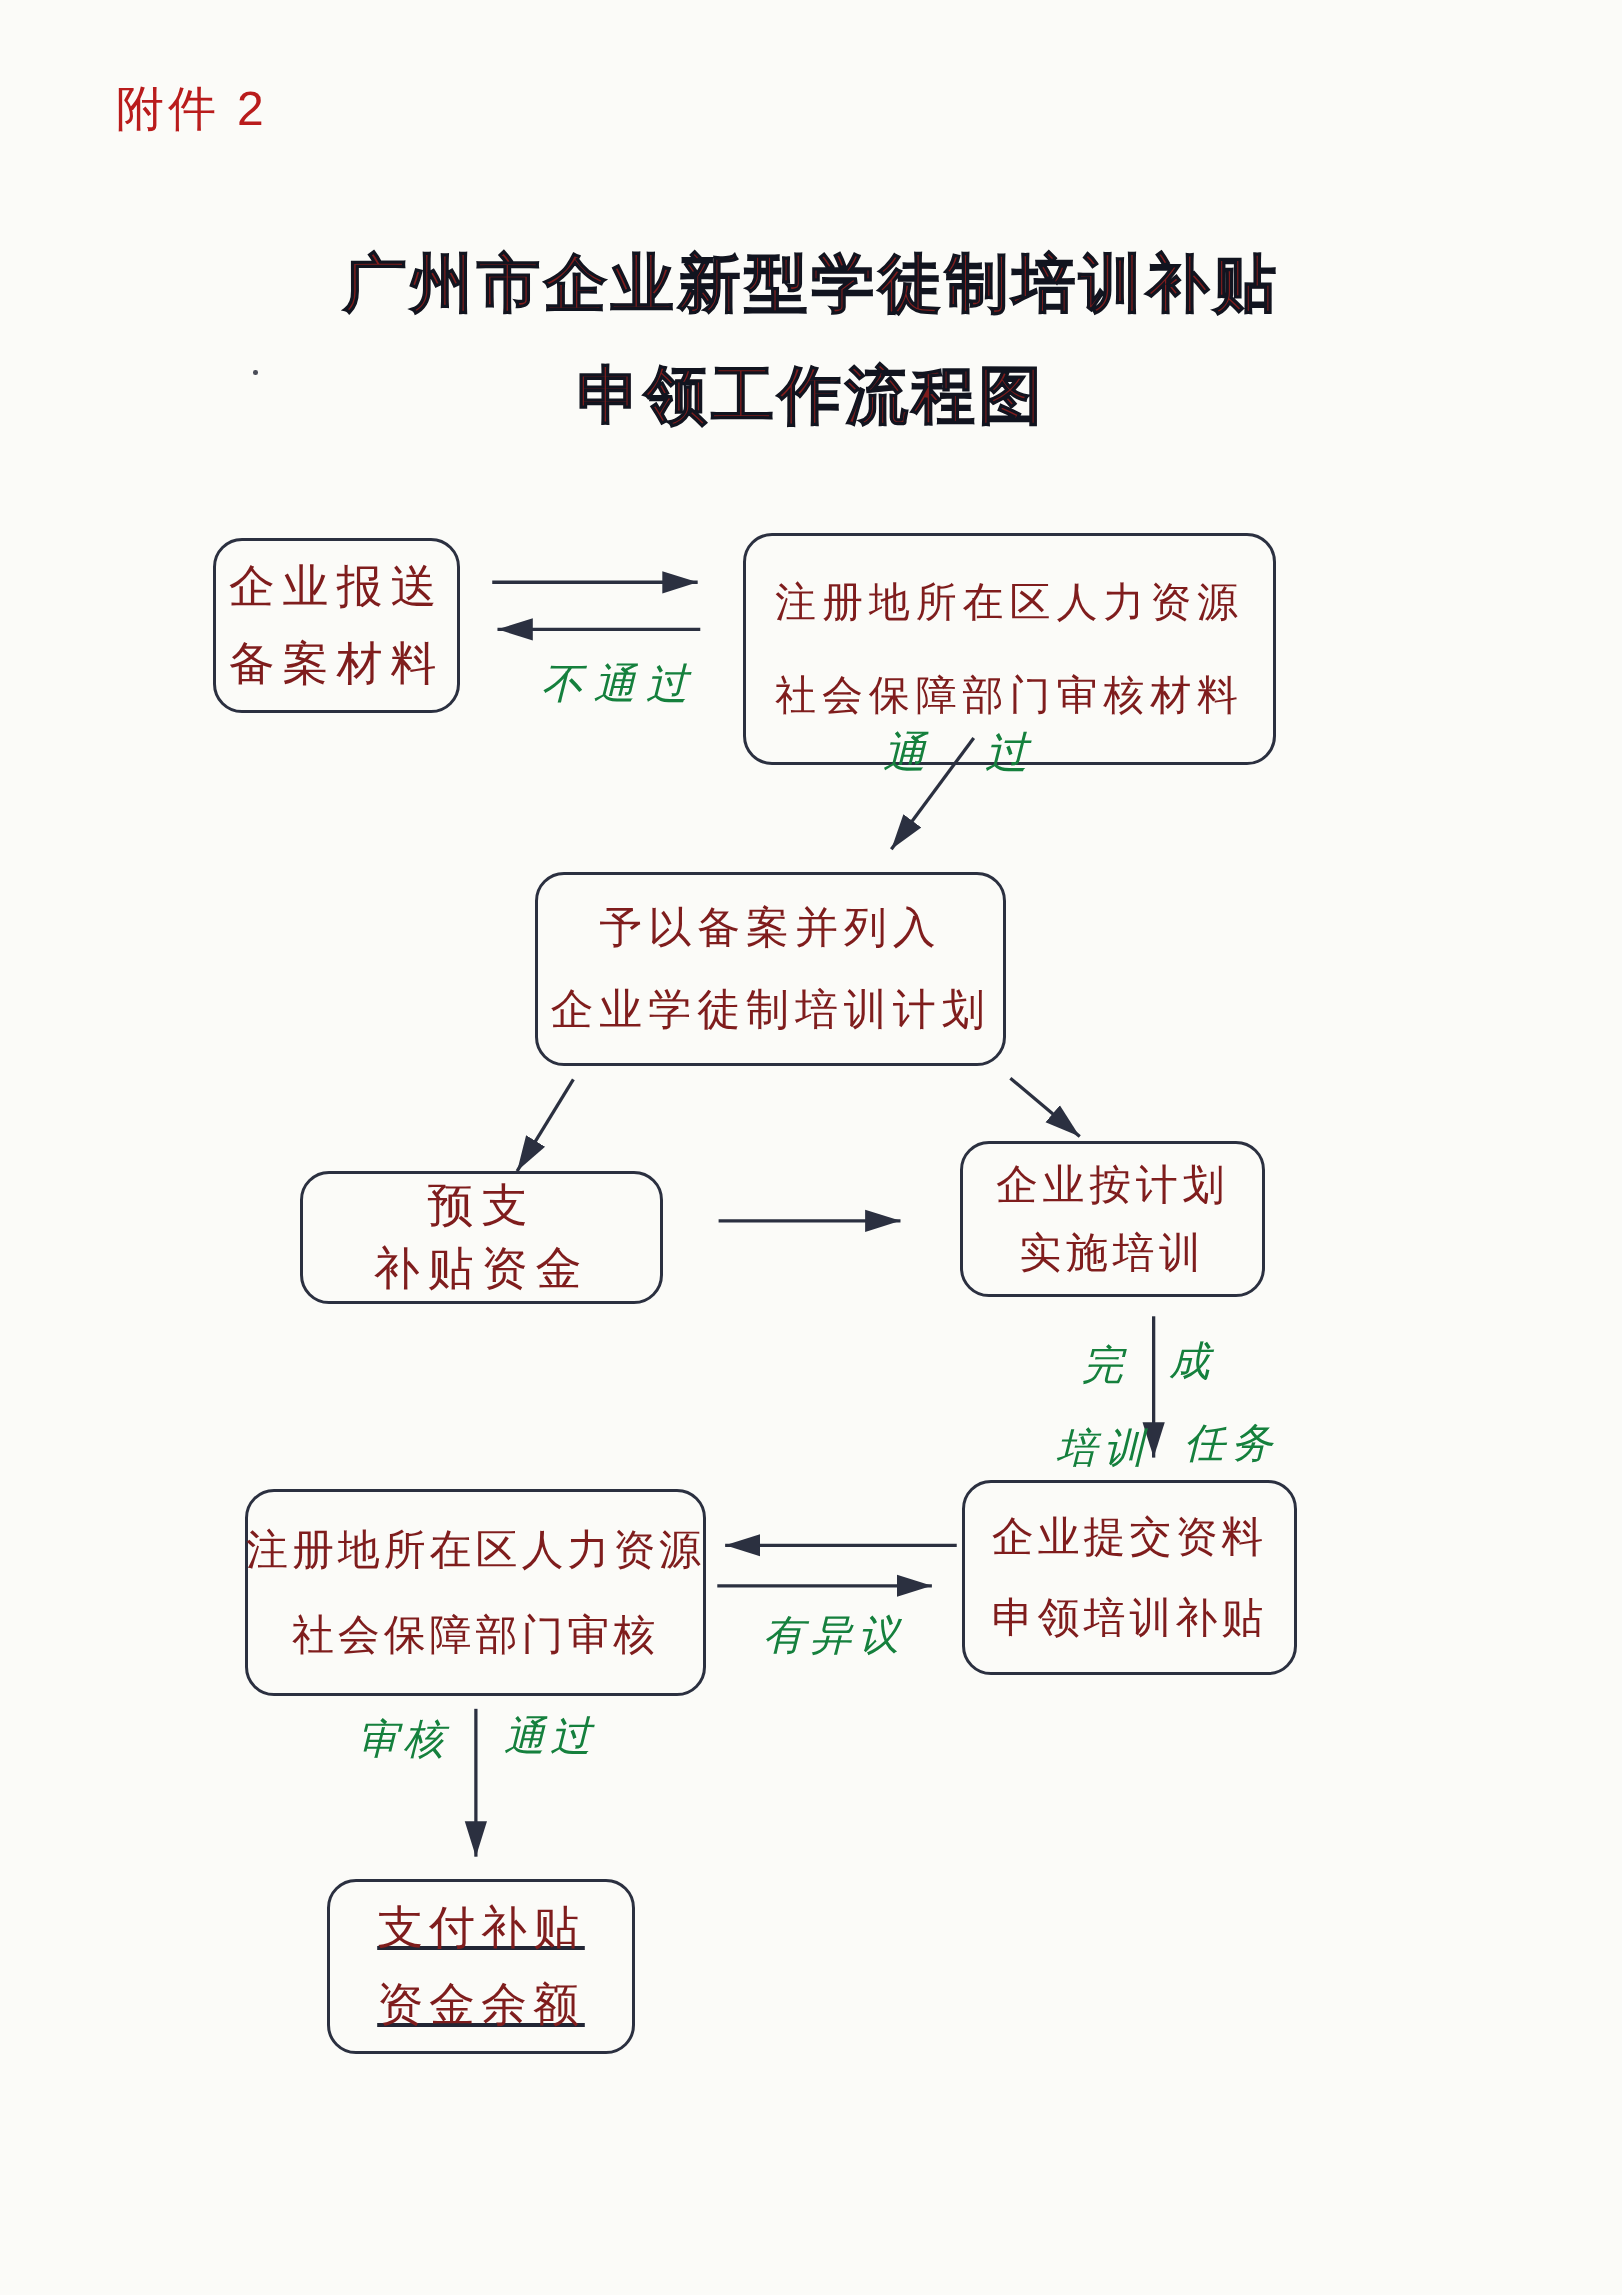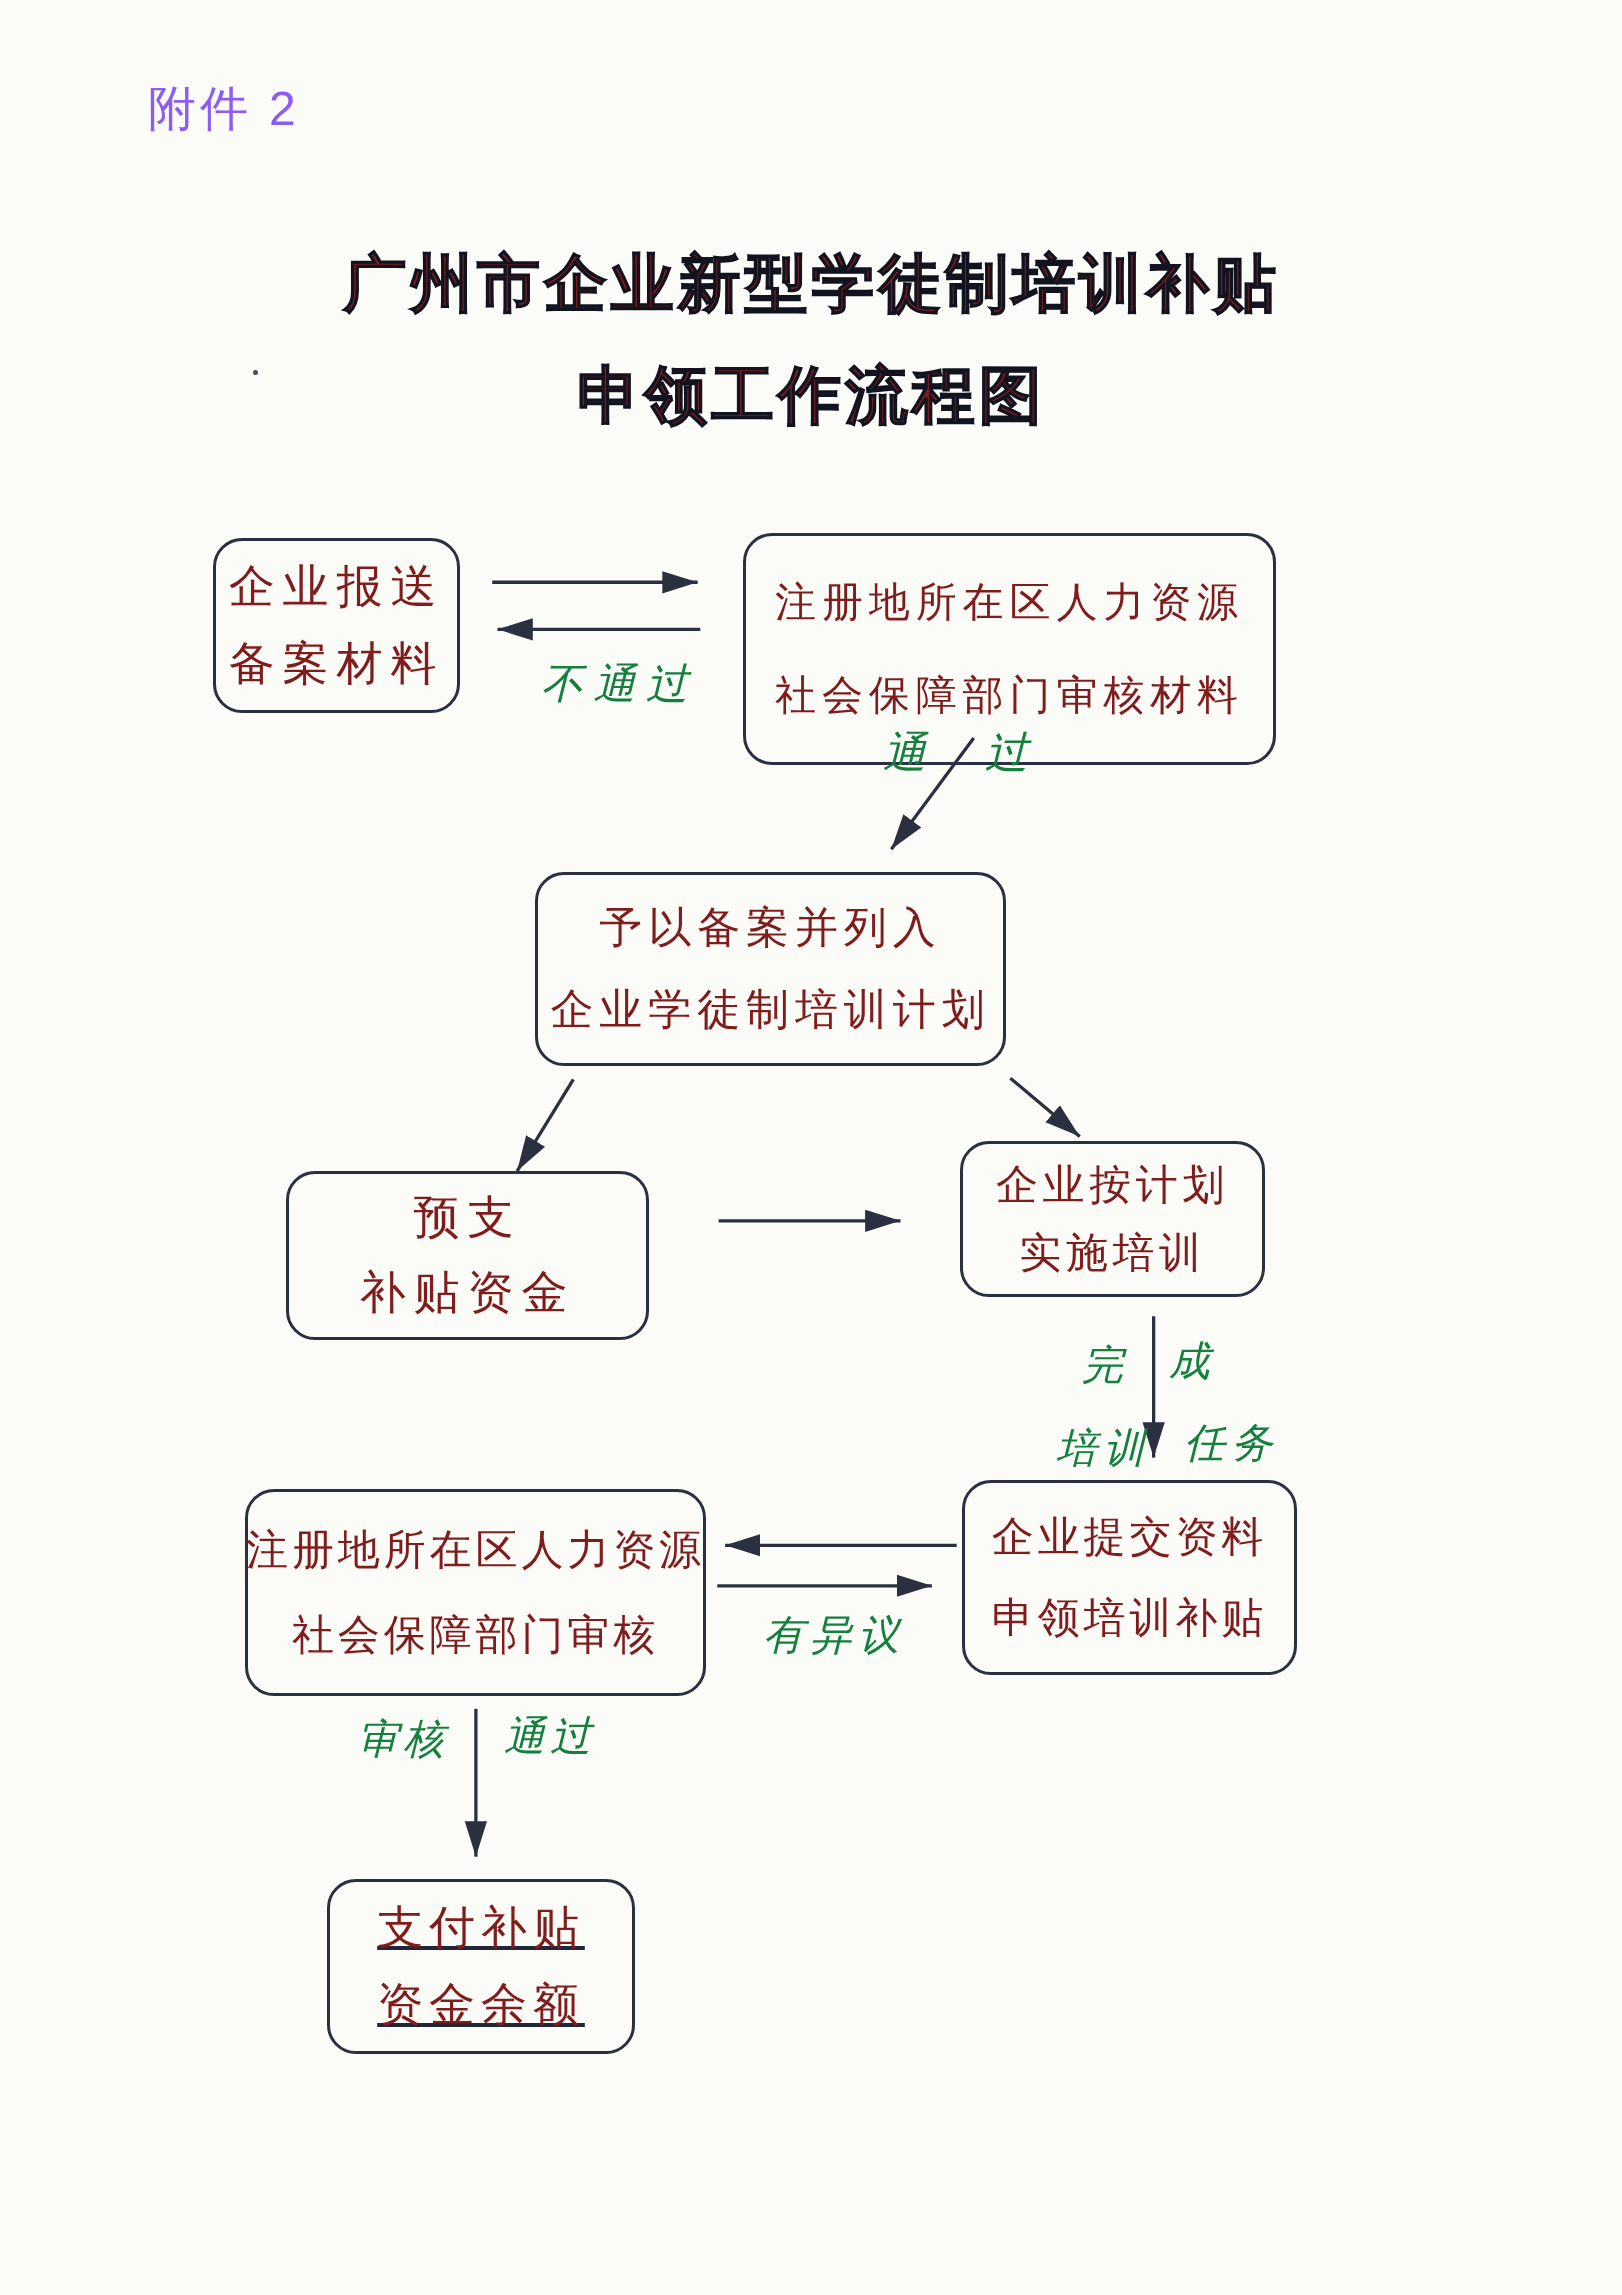--- a/index.html
+++ b/index.html
@@ -8,42 +8,42 @@
     width:1623px;height:2295px;
     background:#fbfbf8;
     overflow:hidden;
     font-family:"Liberation Serif","DejaVu Serif",serif;
     color:#222635;
   }
   
   .attachment{
     position:absolute;left:116px;top:77px;
     font-family:"Liberation Sans","DejaVu Sans",sans-serif;
-    font-size:48px;font-weight:500;letter-spacing:3.9px;color:#8b5cf6;margin-left:32px;
+    font-size:48px;font-weight:500;letter-spacing:3.9px;color:#b91c1c;
   }
   .title{
     position:absolute;left:0;width:1623px;text-align:center;
     font-weight:900;font-size:63px;letter-spacing:3.9px;color:#7f1d1d;
     -webkit-text-stroke:1.3px #11141f;
   }
   .title.l1{top:241px;}
   .title.l2{top:353px;}
   .speck{position:absolute;left:253px;top:370px;width:4.6px;height:4.6px;border-radius:50%;background:#4a4d58;}
   
   .box{
     position:absolute;box-sizing:border-box;
     border:3.3px solid #2b3040;border-radius:29px;
     display:flex;flex-direction:column;justify-content:space-evenly;align-items:center;
     background:transparent;
   }
   .box span{display:block;white-space:nowrap;color:#7f1d1d;}
   #node-report   {left:213px; top:538px;  width:247px;height:175px;font-size:46px;letter-spacing:7.9px;}
   #node-review   {left:743px;top:533px;  width:533px;height:232px;font-size:41px;letter-spacing:5.9px;}
   #node-filing   {left:535px; top:872px; width:471px;height:194px;font-size:43px;letter-spacing:5.9px;}
-  #node-advance  {left:286px; top:1171px; width:363px;height:169px;font-size:46px;letter-spacing:7.9px;}
+  #node-advance  {left:300px; top:1171px; width:363px;height:133px;font-size:46px;letter-spacing:7.9px;}
   #node-implement{left:960px;top:1141px; width:305px;height:156px;font-size:42px;letter-spacing:4.6px;}
   #node-apply    {left:962px;top:1480px; width:335px;height:195px;font-size:42px;letter-spacing:3.9px;}
   #node-district {left:245px; top:1489px; width:461px;height:207px;font-size:42px;letter-spacing:3.9px;}
   #node-pay      {left:327px; top:1879px; width:308px;height:175px;font-size:46px;letter-spacing:5.9px;text-decoration:underline;}
   
   .lbl{position:absolute;white-space:nowrap;color:#15803d;font-style:italic;}
   #lbl-fail       {left:541px; top:656px;font-size:42px;letter-spacing:10.5px;}
   #lbl-pass-a     {left:883px;top:724px;font-size:43px;}
   #lbl-pass-b     {left:985px;top:724px;font-size:43px;}
   #lbl-complete-a {left:1082px;top:1338px;font-size:41px;}

